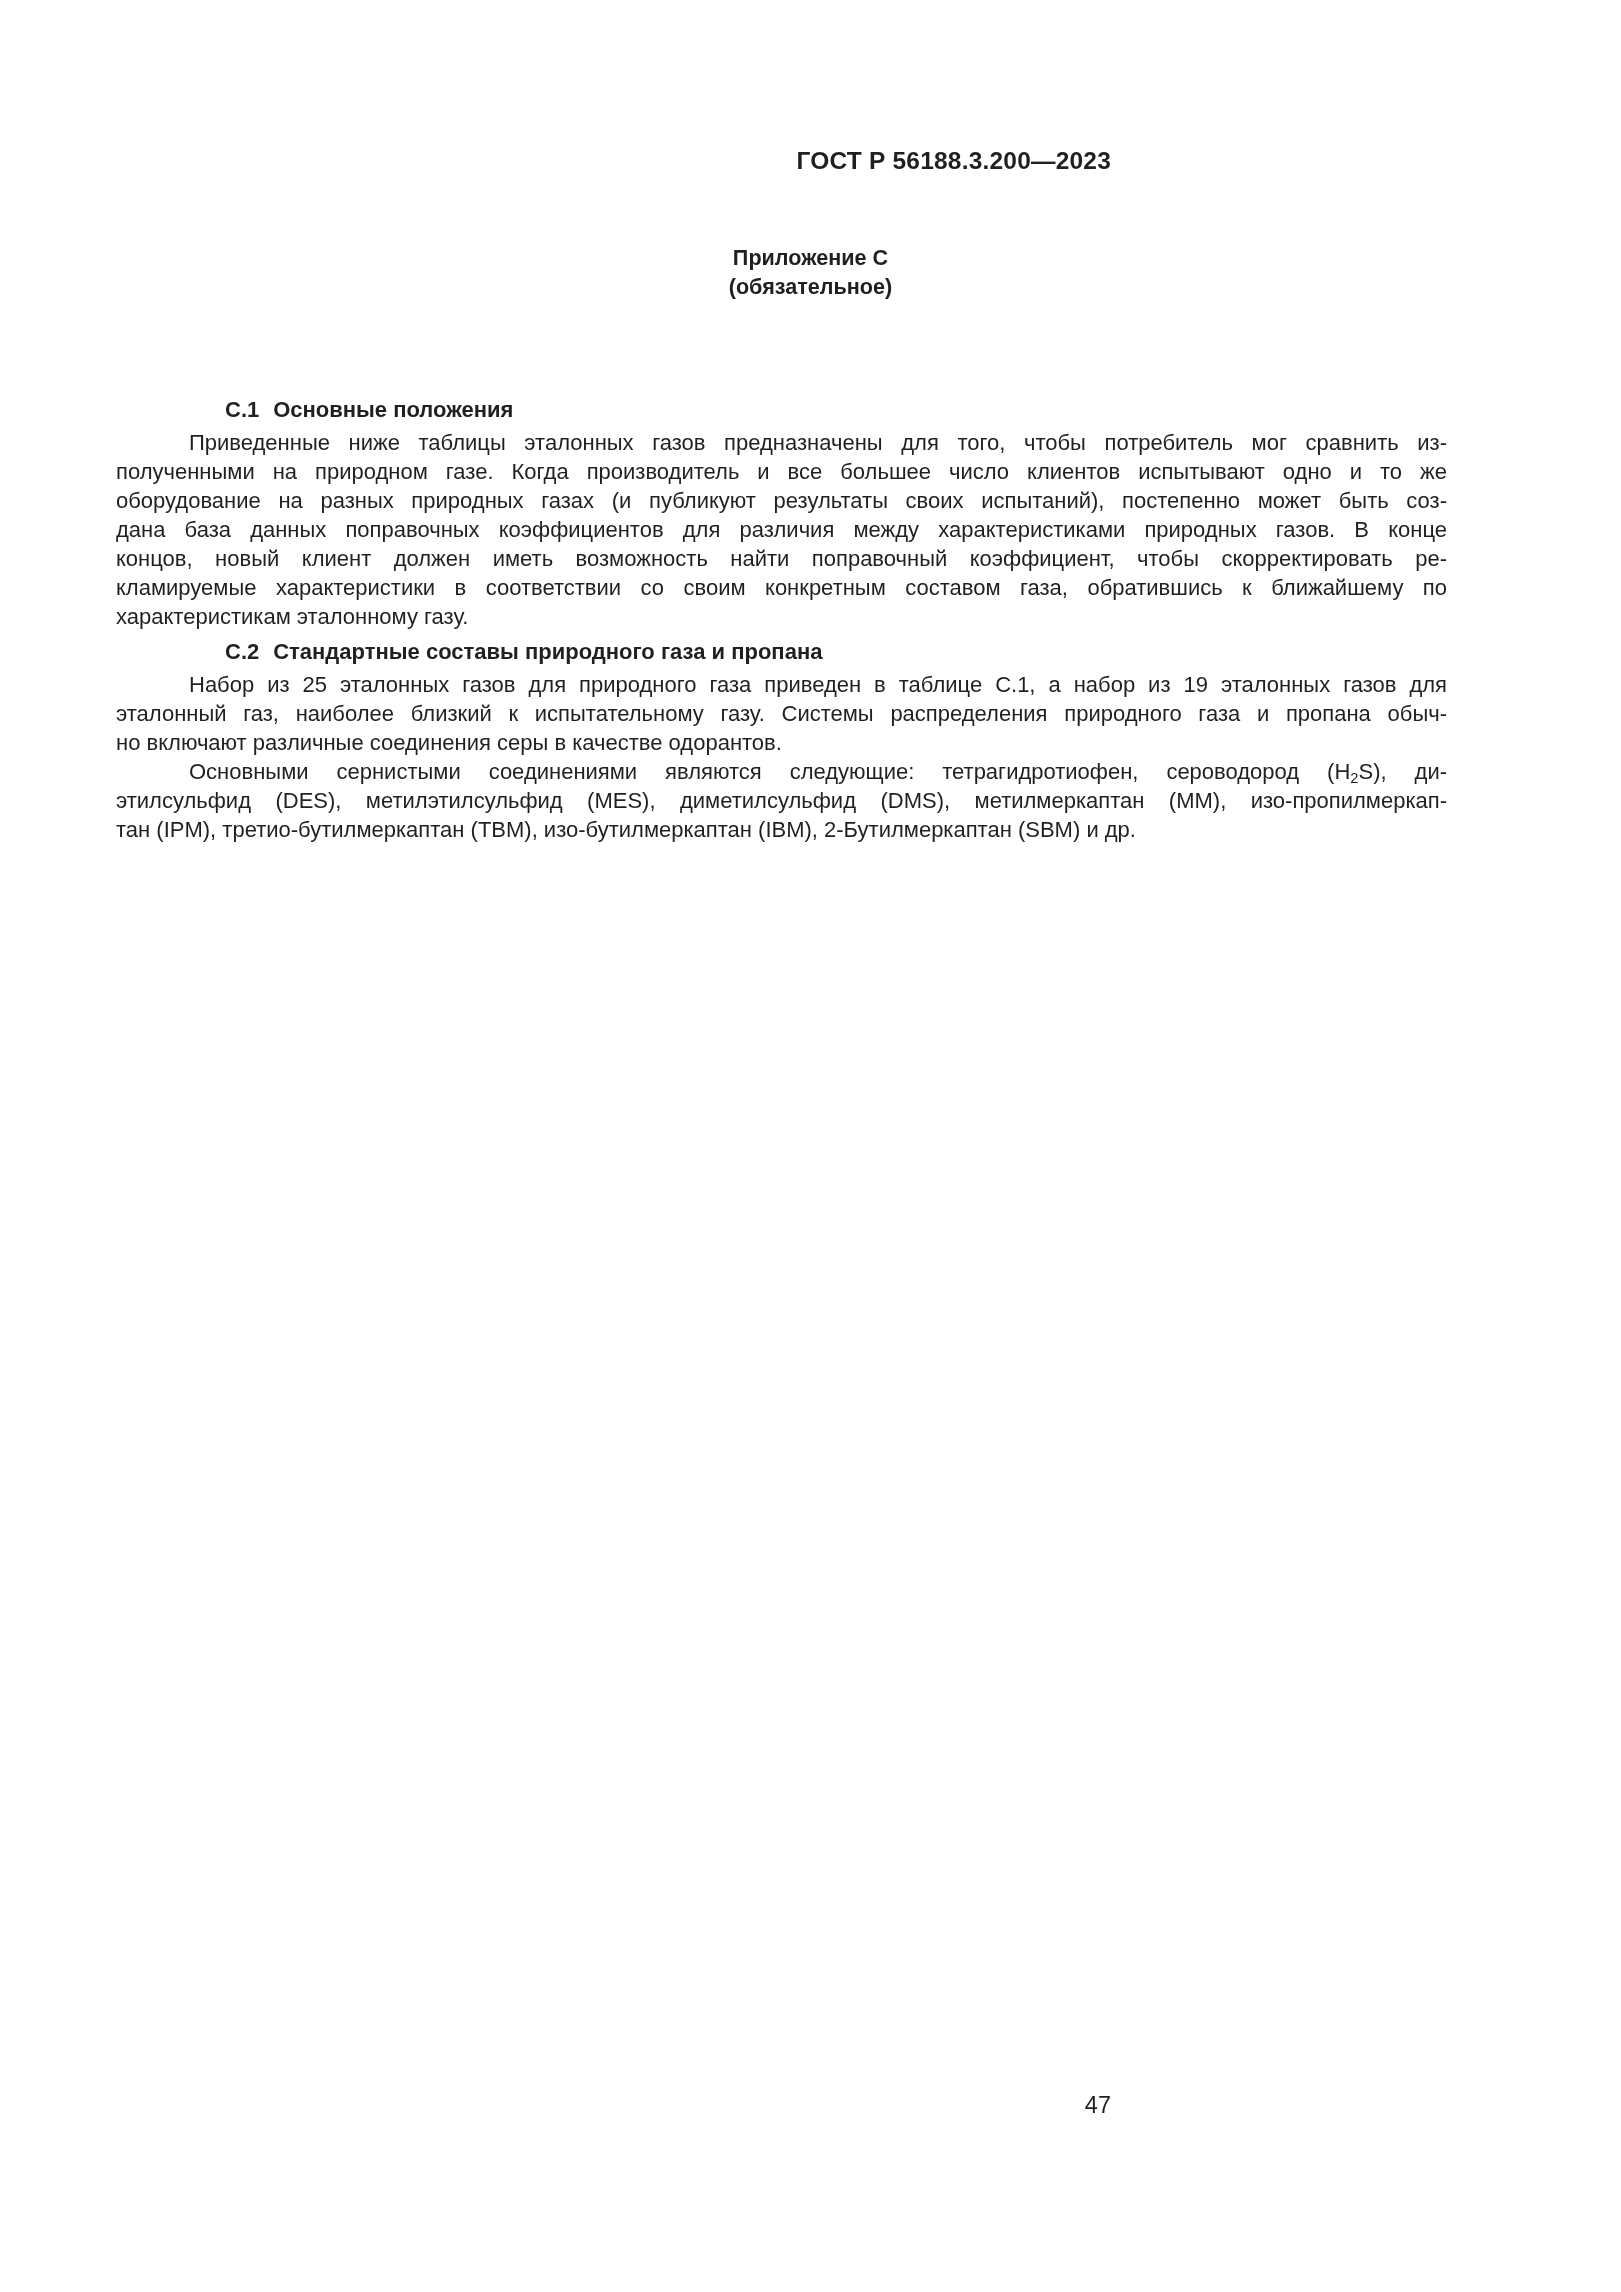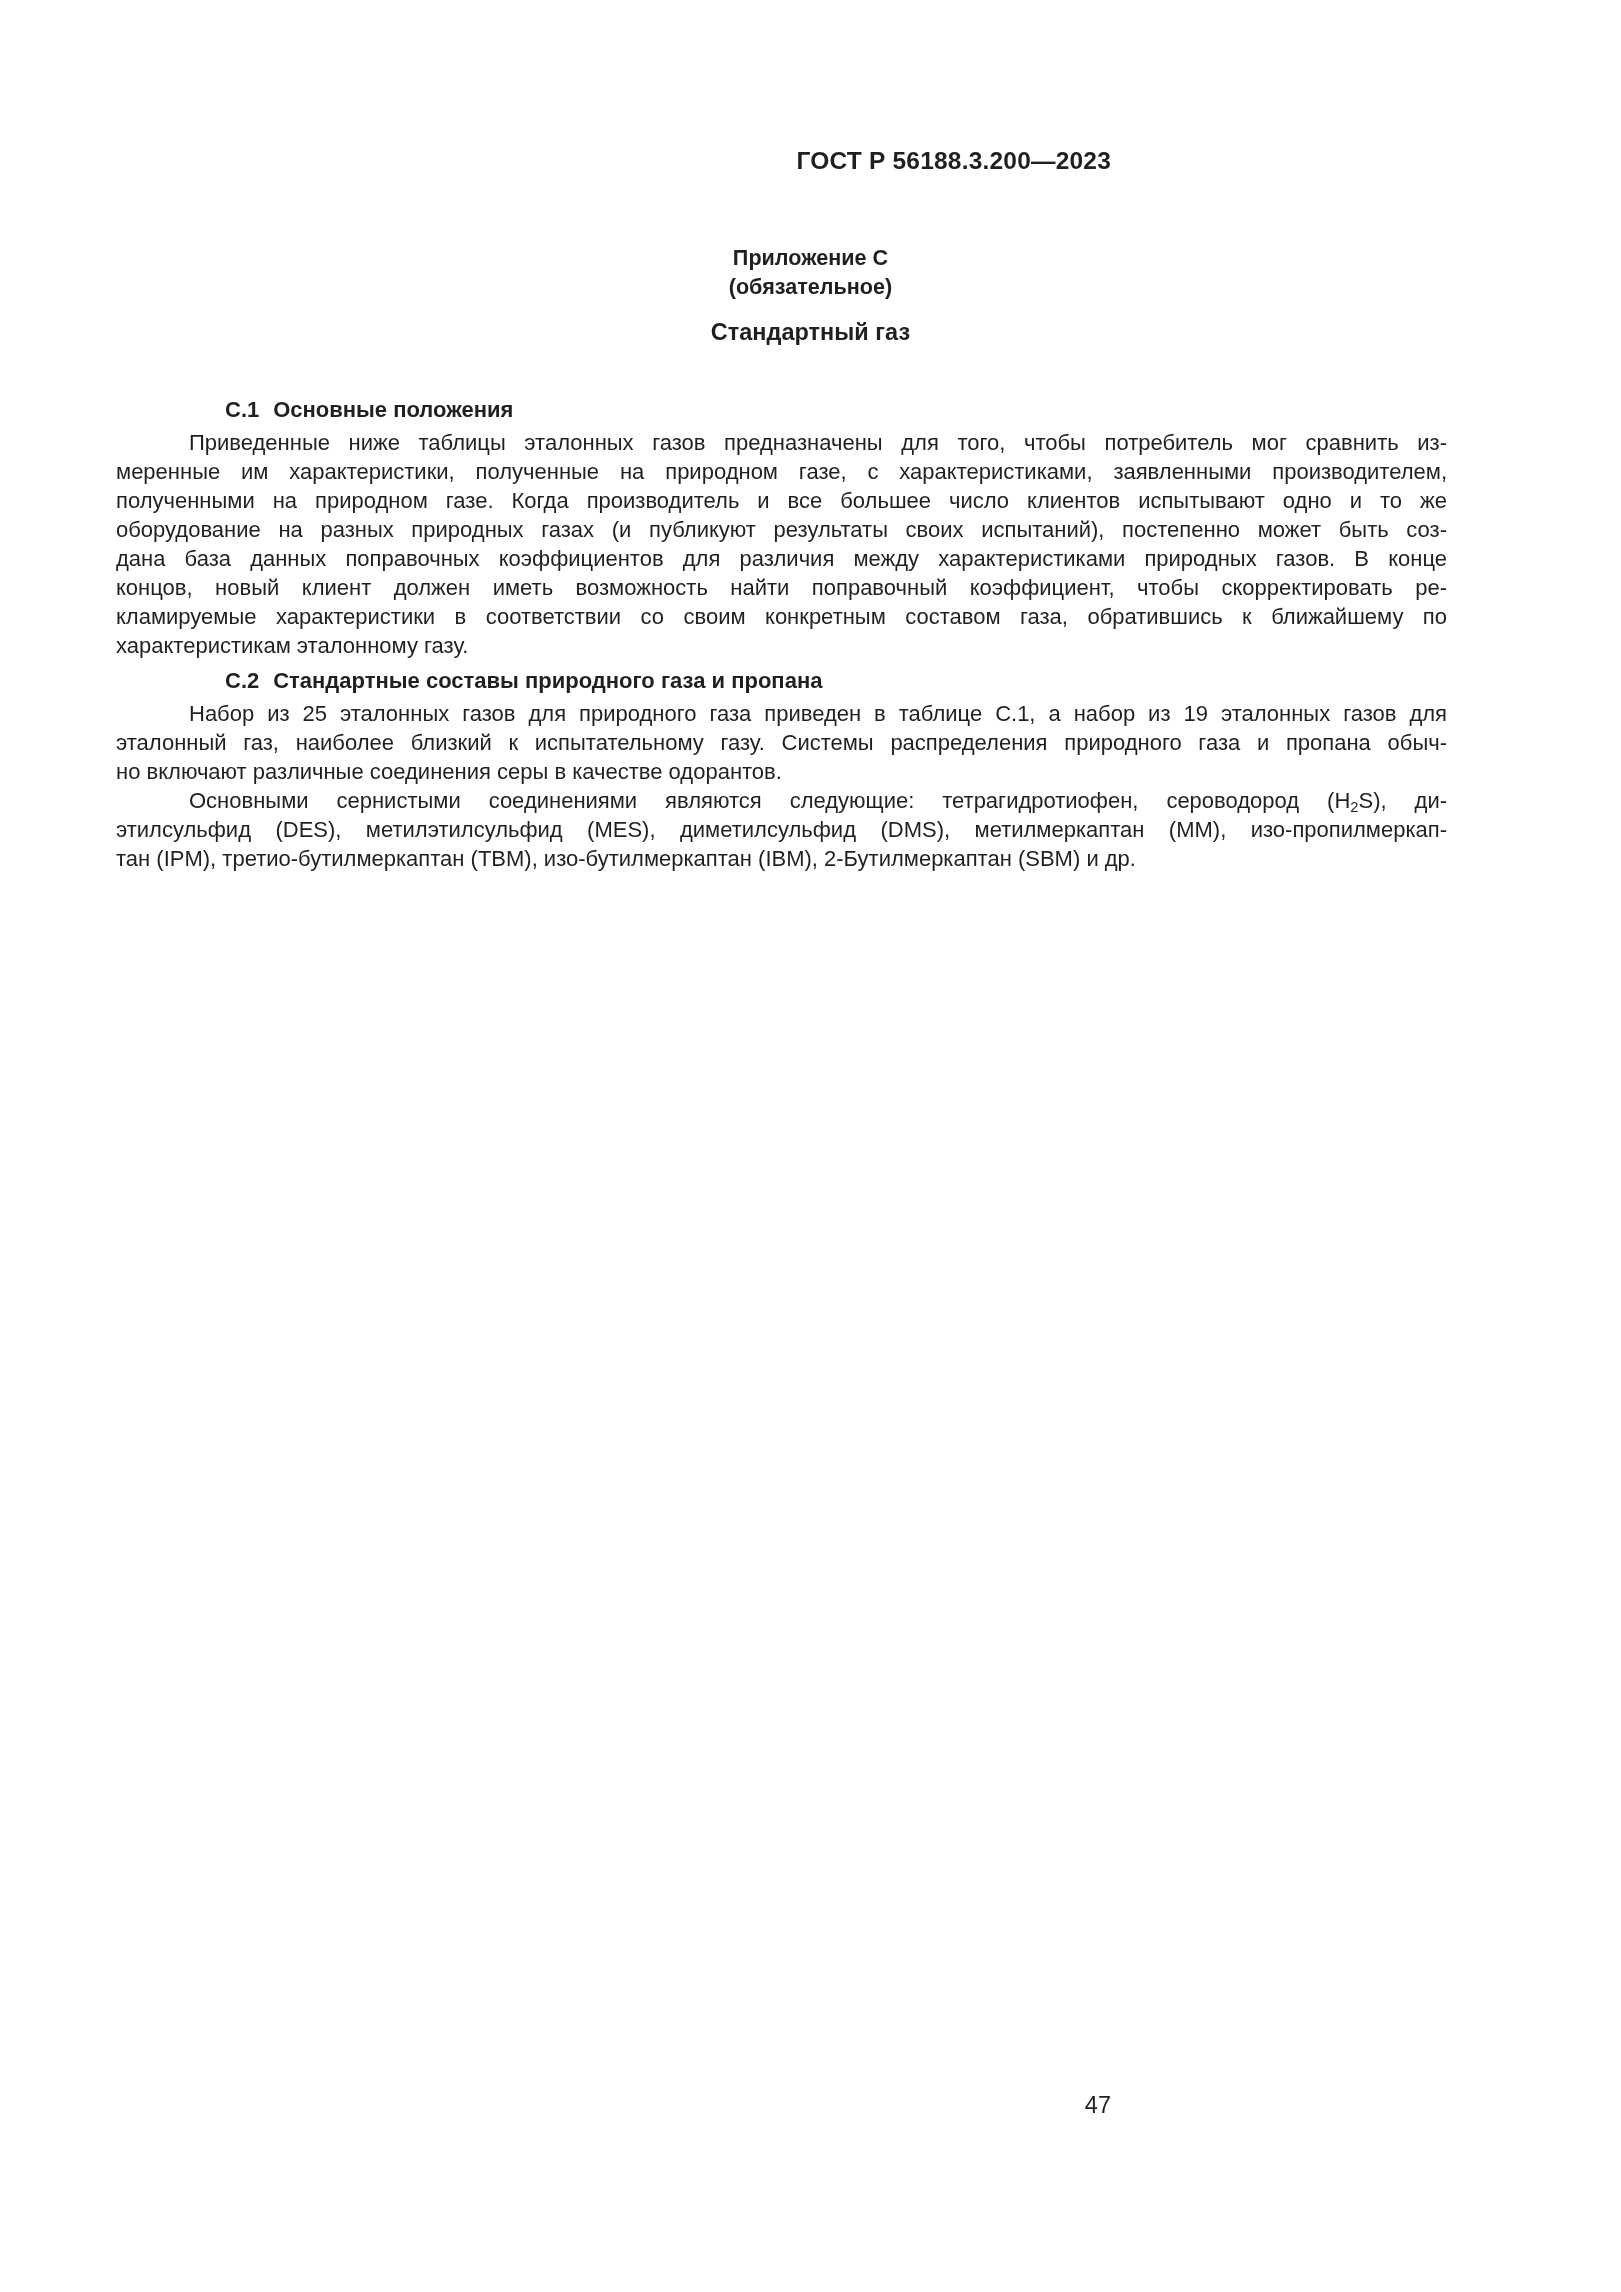--- a/index.html
+++ b/index.html
@@ -101,32 +101,30 @@
 
 <div class="page">
 
   <div class="doc-code">ГОСТ Р 56188.3.200—2023</div>
 
   <div class="appendix-block">
     <div>Приложение С</div>
     <div>(обязательное)</div>
   </div>
 
-  <div class="appendix-title">Стандартный газ</div>
 
   <div class="text-area">
 
     <div class="section">
       <div class="section-heading">
         <span class="num">С.1</span>
         <span>Основные положения</span>
       </div>
       <div class="para-block">
         <span class="para-line indent">Приведенные ниже таблицы эталонных газов предназначены для того, чтобы потребитель мог сравнить из-</span>
-        <span class="para-line">меренные им характеристики, полученные на природном газе, с характеристиками, заявленными производителем,</span>
         <span class="para-line">полученными на природном газе. Когда производитель и все большее число клиентов испытывают одно и то же</span>
         <span class="para-line">оборудование на разных природных газах (и публикуют результаты своих испытаний), постепенно может быть соз-</span>
         <span class="para-line">дана база данных поправочных коэффициентов для различия между характеристиками природных газов. В конце</span>
         <span class="para-line">концов, новый клиент должен иметь возможность найти поправочный коэффициент, чтобы скорректировать ре-</span>
         <span class="para-line">кламируемые характеристики в соответствии со своим конкретным составом газа, обратившись к ближайшему по</span>
         <span class="para-line last">характеристикам эталонному газу.</span>
       </div>
     </div>
 
     <div class="section">

